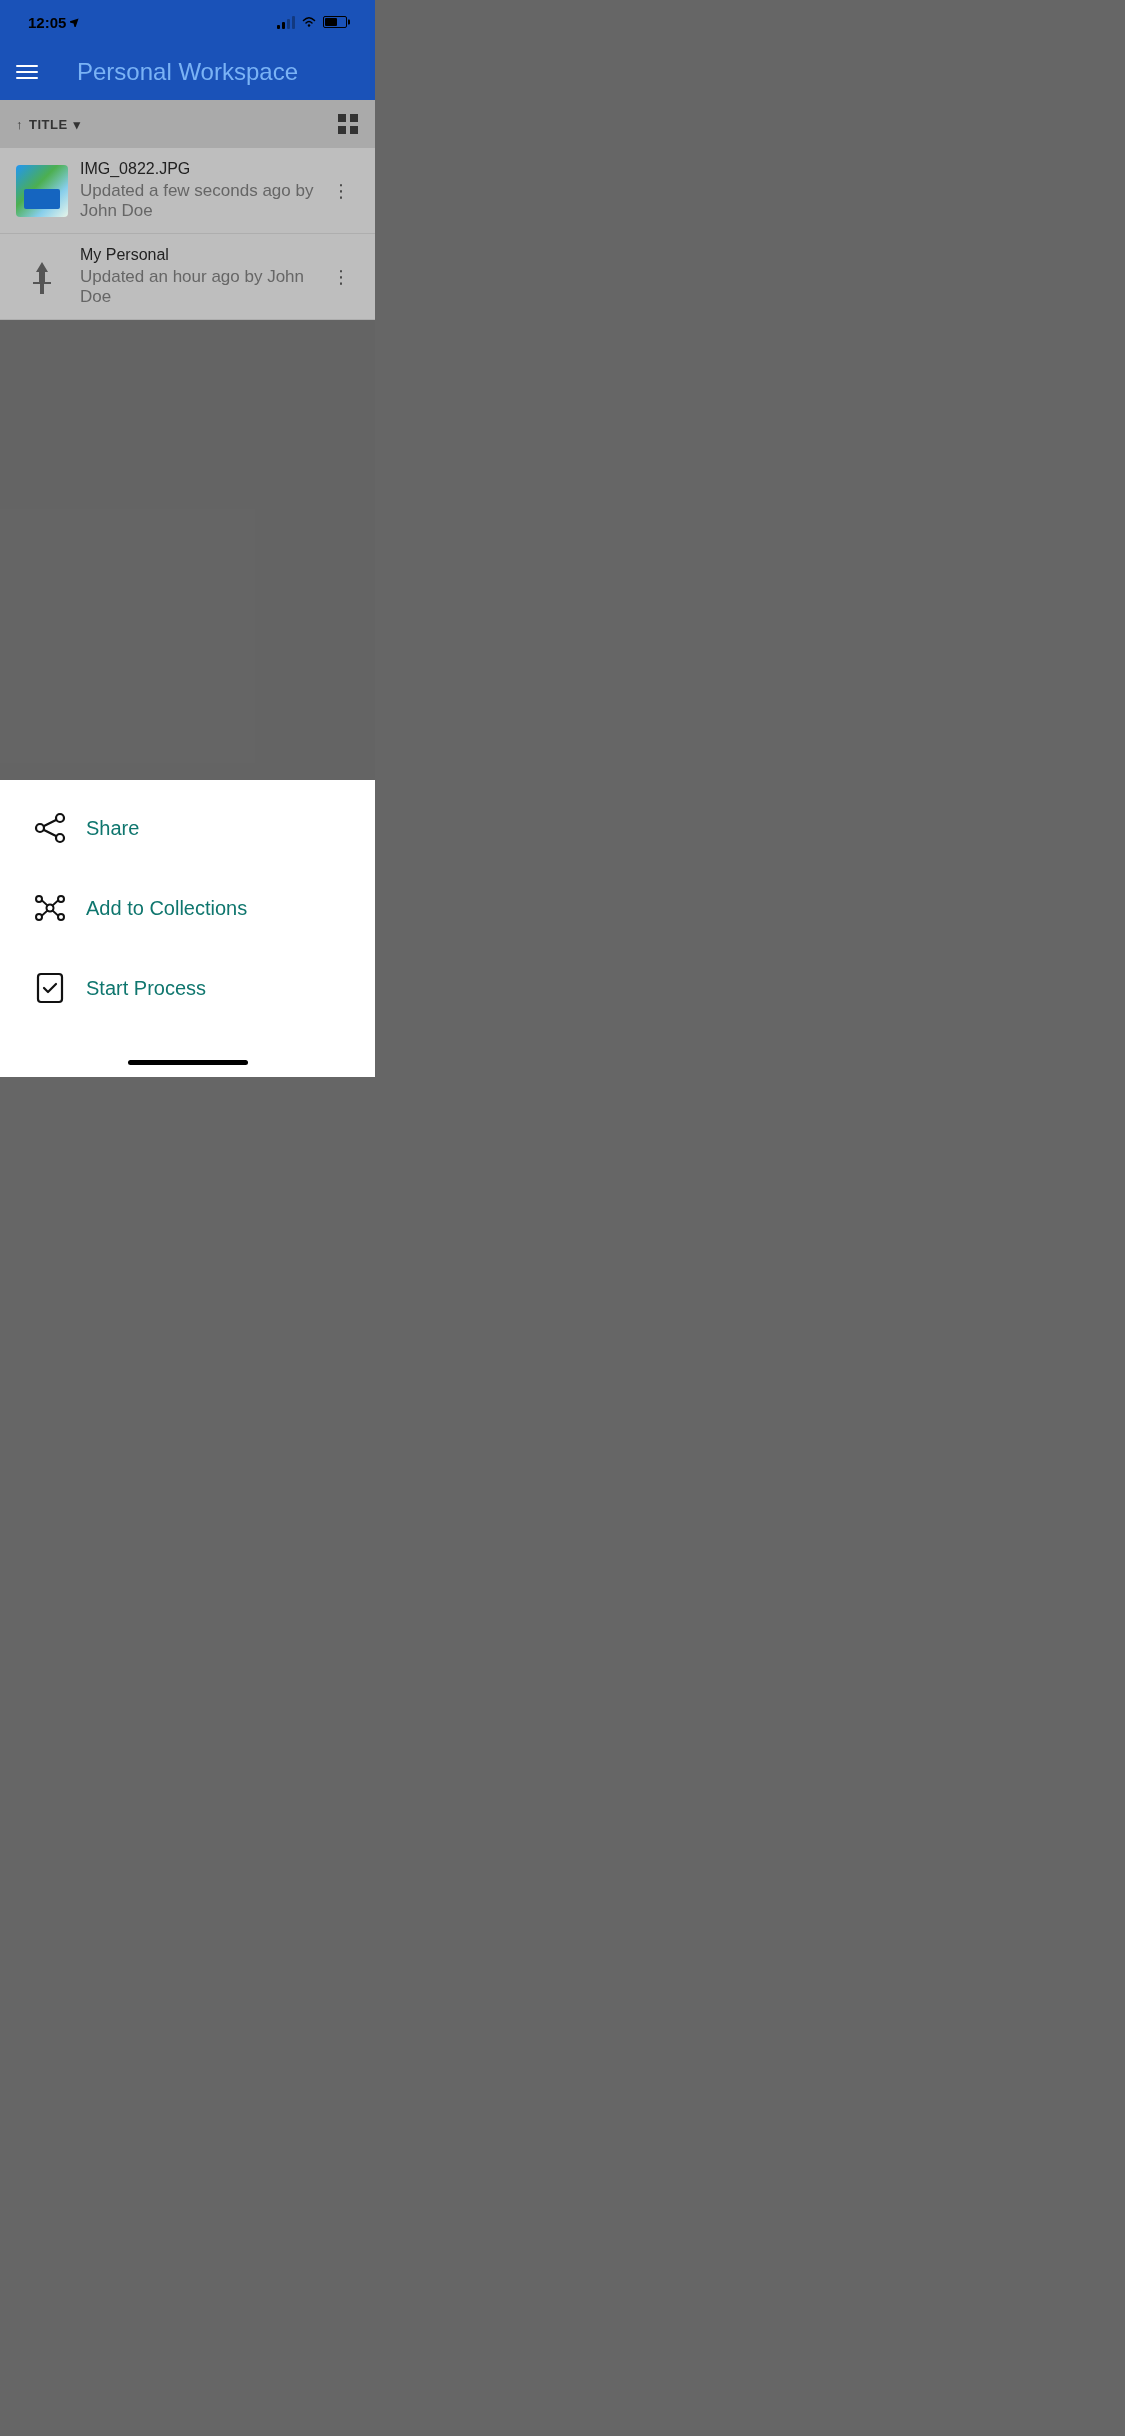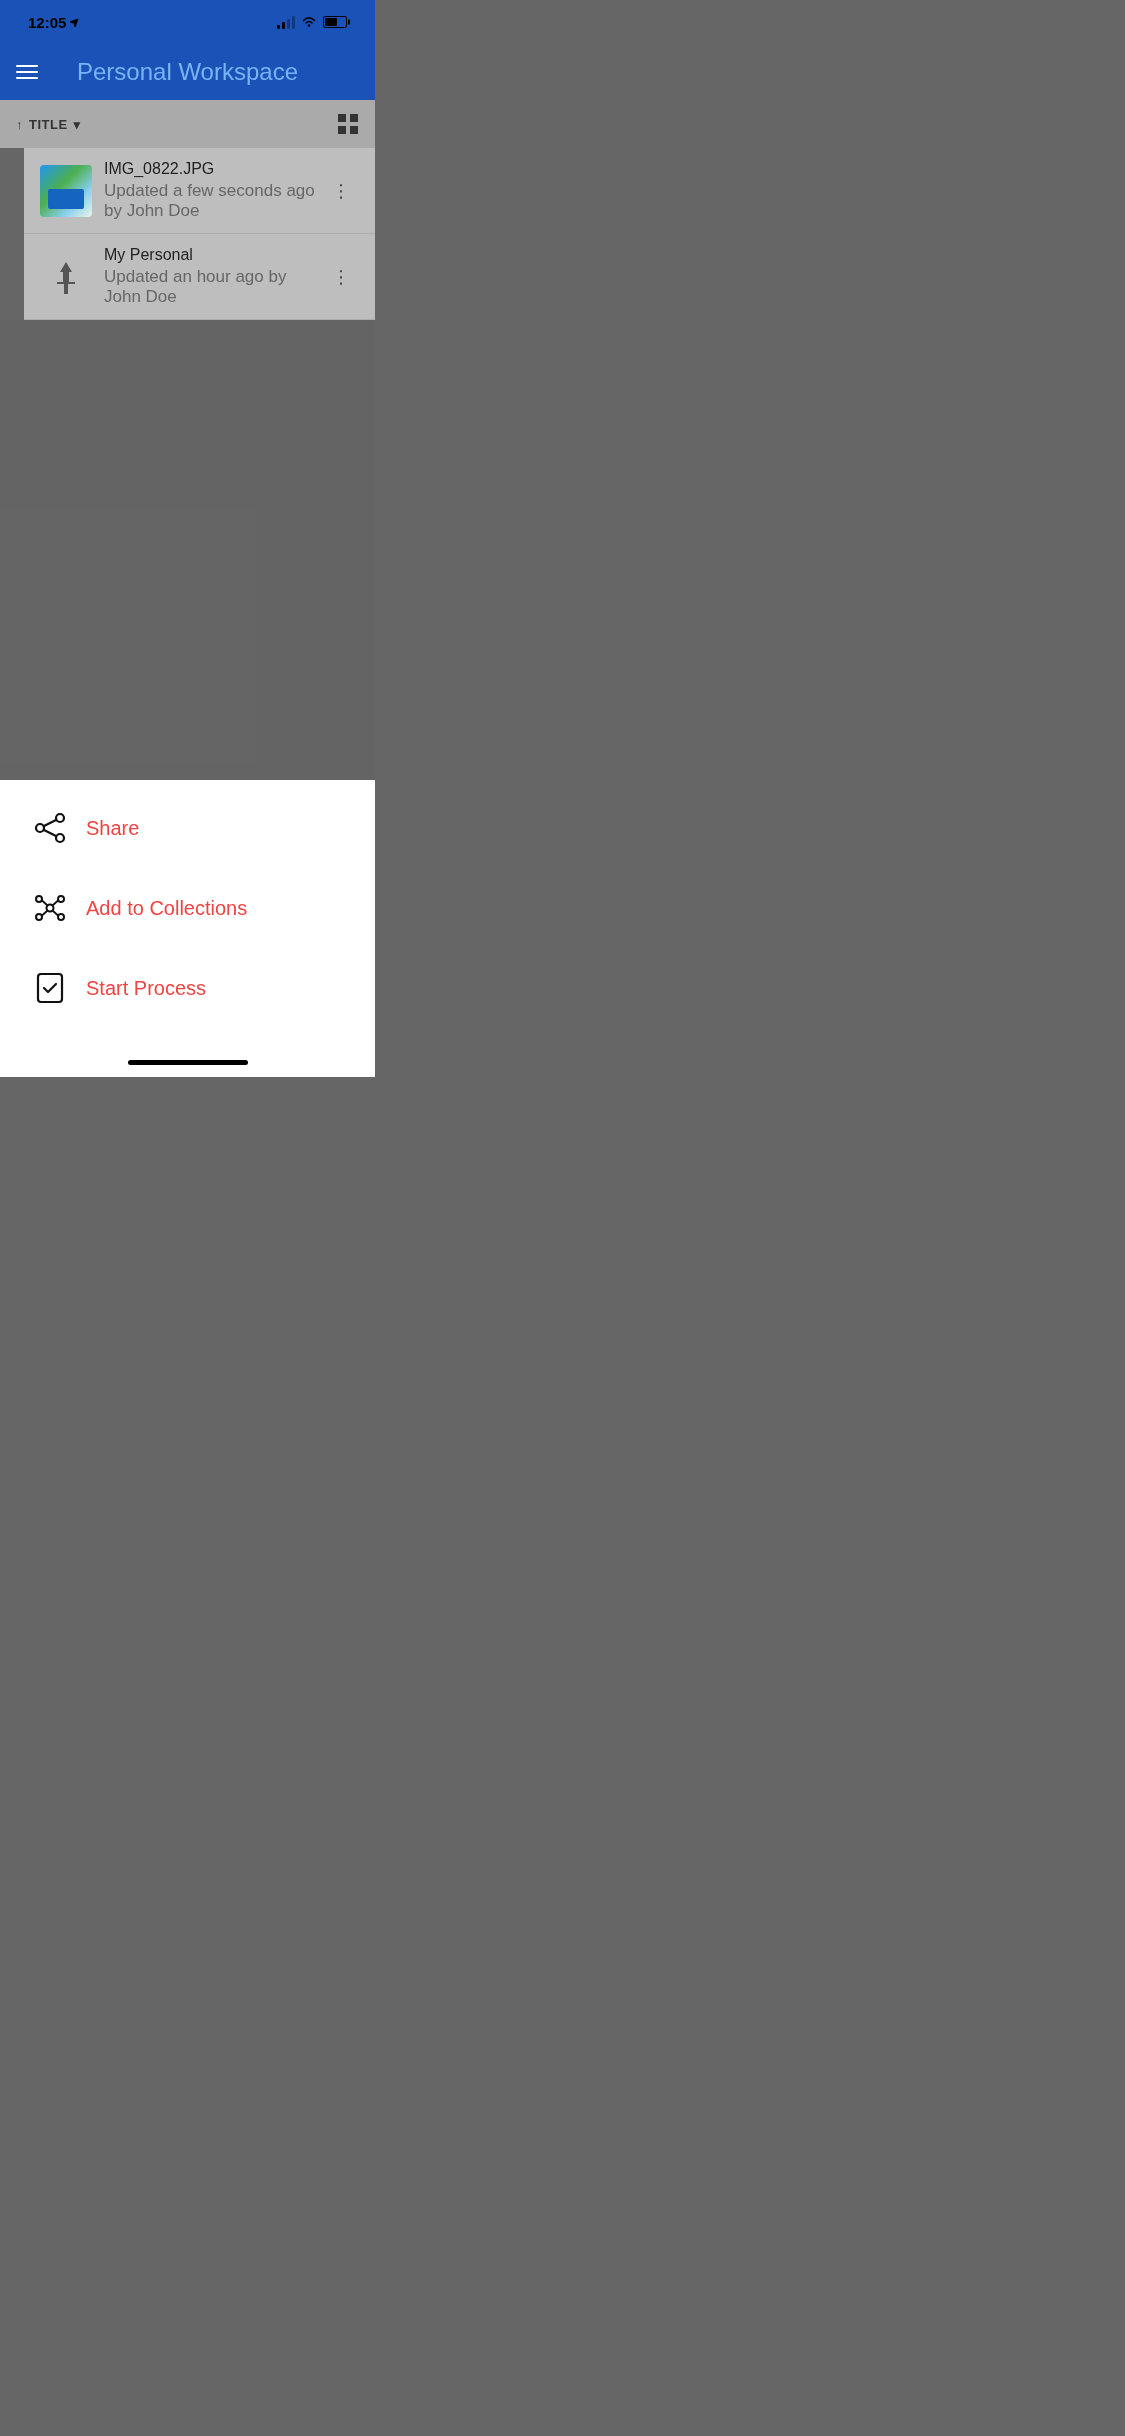--- a/index.html
+++ b/index.html
@@ -135,21 +135,20 @@
       gap: 6px;
       color: #333;
       font-size: 13px;
       font-weight: 600;
       letter-spacing: 0.5px;
     }
 
     
     .file-list {
       background: rgba(200, 200, 200, 0.6);
-      margin-left: 24px;
     }
 
     .file-item {
       display: flex;
       align-items: center;
       padding: 12px 16px;
       border-bottom: 1px solid rgba(150, 150, 150, 0.4);
       background: rgba(220, 220, 220, 0.5);
     }
 
@@ -240,21 +239,21 @@
       height: 40px;
       display: flex;
       align-items: center;
       justify-content: center;
       flex-shrink: 0;
     }
 
     .menu-item-label {
       font-size: 20px;
       font-weight: 500;
-      color: #ef4444;
+      color: #0f766e;
       margin-left: 16px;
     }
 
     
     .home-indicator {
       background: #fff;
       display: flex;
       justify-content: center;
       align-items: center;
       padding: 8px 0 12px;

